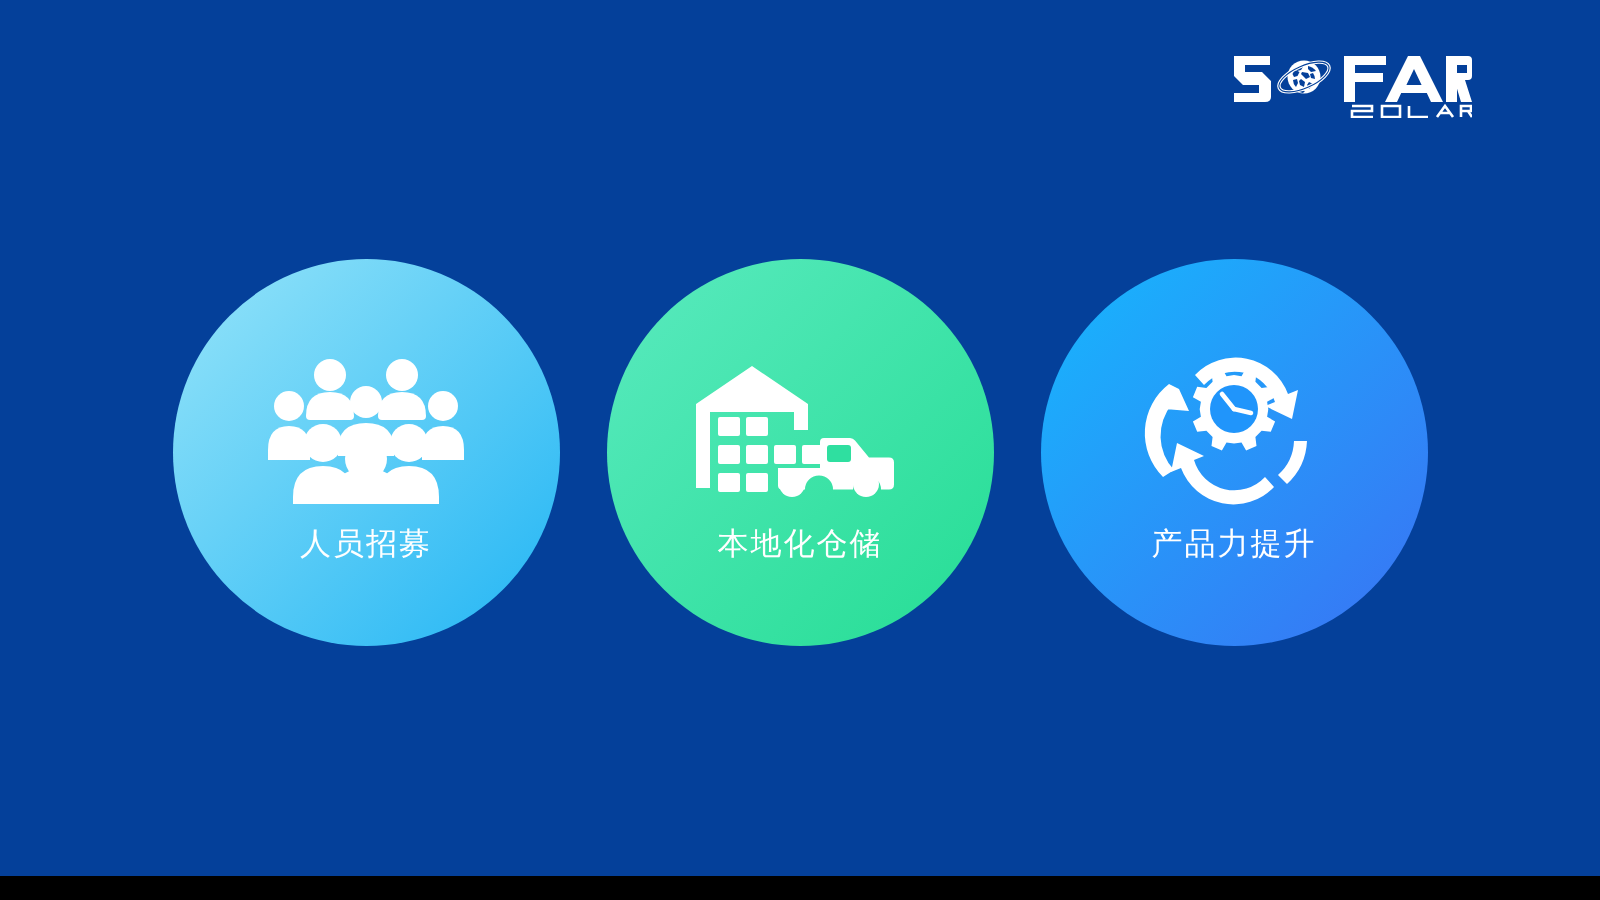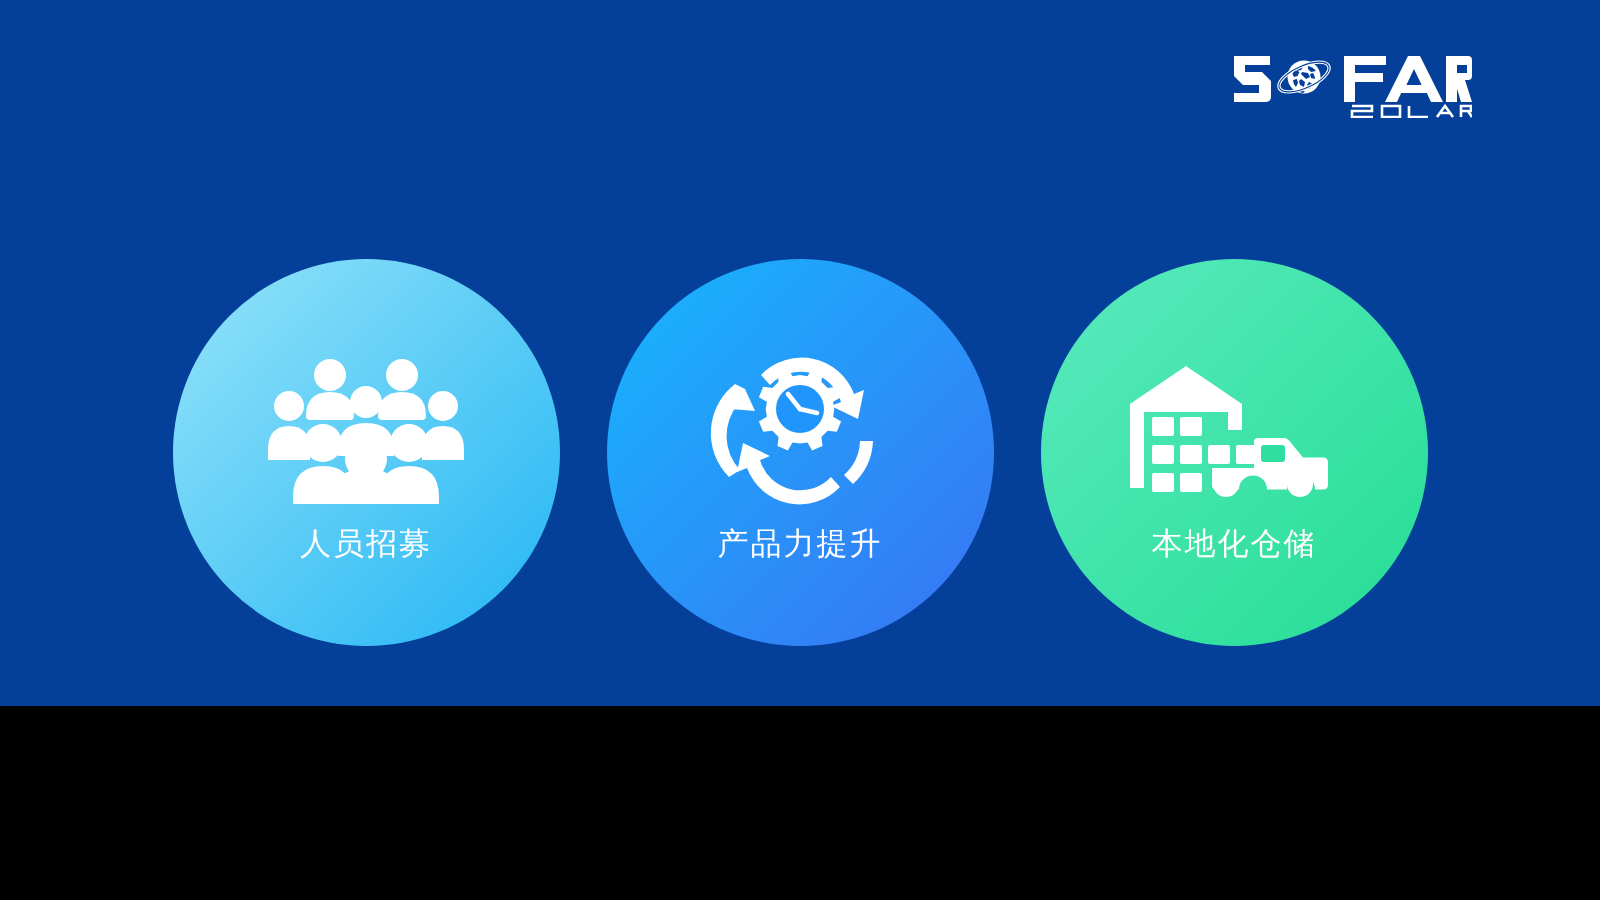--- a/index.html
+++ b/index.html
@@ -11,21 +11,21 @@
   body {
     width: 1600px;
     height: 900px;
     overflow: hidden;
     font-family: "Liberation Sans", "DejaVu Sans", sans-serif;
   }
 
   .slide {
     position: relative;
     width: 1600px;
-    height: 706px;
+    height: 876px;
     background: #04409a;
     overflow: hidden;
   }
 
   
   .logo {
     position: absolute;
     top: 46px;
     right: 128px;
     width: 240px;
@@ -161,20 +161,53 @@
             <path d="M111 139 q0 -31 30 -31 q30 0 30 31 v7 h-60 Z"></path>
 
             <circle cx="98" cy="101" r="21"></circle>
             <path d="M64 146 q0 -36 34 -36 q34 0 34 36 z"></path>
           </g>
         </svg>
       </div>
       <div class="circle-label">人员招募</div>
     </div>
 
+    <div class="circle circle-2" style="background: linear-gradient(135deg, rgb(90, 234, 191) 0%, rgb(37, 221, 148) 100%);">
+      <div class="circle-icon">
+        <svg width="208" height="130" viewBox="0 0 208 130" xmlns="http://www.w3.org/2000/svg">
+          <g fill="#ffffff">
+
+            <path d="M0 38 L56 0 L112 38 v24 h-14 V46 H14 v76 H0 Z"></path>
+
+            <rect x="0" y="60" width="14" height="62"></rect>
+            <rect x="98" y="40" width="14" height="24"></rect>
+
+            <rect x="22" y="51" width="22" height="19" rx="2"></rect>
+            <rect x="50" y="51" width="22" height="19" rx="2"></rect>
+
+            <rect x="22" y="79" width="22" height="19" rx="2"></rect>
+            <rect x="50" y="79" width="22" height="19" rx="2"></rect>
+            <rect x="78" y="79" width="22" height="19" rx="2"></rect>
+            <rect x="106" y="79" width="22" height="19" rx="2"></rect>
+
+            <rect x="22" y="107" width="22" height="19" rx="2"></rect>
+            <rect x="50" y="107" width="22" height="19" rx="2"></rect>
+
+            <path d="M82 102 h42 V76 q0 -4 4 -4 h26 q3 0 5 2.5 l14 17 h20 q5 0 5 5 v22 q0 5 -5 5 h-8
+                     a14 14 0 0 0 -28 0 h-20 a14 14 0 0 0 -28 0 h-23 q-4 0 -4 -4 v-13 q0 -5 0 -5 Z"></path>
+            <rect x="131" y="79" width="24" height="17" rx="3" fill="#2fdfa0"></rect>
+
+            <circle cx="96" cy="118" r="13"></circle>
+            <circle cx="170" cy="118" r="13"></circle>
+          </g>
+        </svg>
+      </div>
+      <div class="circle-label">本地化仓储</div>
+    </div>
+
     <div class="circle circle-3" style="background: linear-gradient(135deg, rgb(22, 183, 253) 0%, rgb(58, 114, 244) 100%);">
       <div class="circle-icon">
         <svg width="172" height="164" viewBox="0 0 172 164" xmlns="http://www.w3.org/2000/svg">
           <g fill="#ffffff">
 
             <path d="M47 26
                      A56 56 0 0 1 140 45
                      l10 -4 l-6 29 l-27 -13 l10 -4
                      A42 42 0 0 0 56 36 Z"></path>
 
@@ -201,47 +234,14 @@
 
           <g stroke="#ffffff" stroke-width="4.6" stroke-linecap="round" fill="none">
             <path d="M86 60 L74 45"></path>
             <path d="M86 60 L103 64"></path>
           </g>
         </svg>
       </div>
       <div class="circle-label">产品力提升</div>
     </div>
 
-    <div class="circle circle-2" style="background: linear-gradient(135deg, rgb(90, 234, 191) 0%, rgb(37, 221, 148) 100%);">
-      <div class="circle-icon">
-        <svg width="208" height="130" viewBox="0 0 208 130" xmlns="http://www.w3.org/2000/svg">
-          <g fill="#ffffff">
-
-            <path d="M0 38 L56 0 L112 38 v24 h-14 V46 H14 v76 H0 Z"></path>
-
-            <rect x="0" y="60" width="14" height="62"></rect>
-            <rect x="98" y="40" width="14" height="24"></rect>
-
-            <rect x="22" y="51" width="22" height="19" rx="2"></rect>
-            <rect x="50" y="51" width="22" height="19" rx="2"></rect>
-
-            <rect x="22" y="79" width="22" height="19" rx="2"></rect>
-            <rect x="50" y="79" width="22" height="19" rx="2"></rect>
-            <rect x="78" y="79" width="22" height="19" rx="2"></rect>
-            <rect x="106" y="79" width="22" height="19" rx="2"></rect>
-
-            <rect x="22" y="107" width="22" height="19" rx="2"></rect>
-            <rect x="50" y="107" width="22" height="19" rx="2"></rect>
-
-            <path d="M82 102 h42 V76 q0 -4 4 -4 h26 q3 0 5 2.5 l14 17 h20 q5 0 5 5 v22 q0 5 -5 5 h-8
-                     a14 14 0 0 0 -28 0 h-20 a14 14 0 0 0 -28 0 h-23 q-4 0 -4 -4 v-13 q0 -5 0 -5 Z"></path>
-            <rect x="131" y="79" width="24" height="17" rx="3" fill="#2fdfa0"></rect>
-
-            <circle cx="96" cy="118" r="13"></circle>
-            <circle cx="170" cy="118" r="13"></circle>
-          </g>
-        </svg>
-      </div>
-      <div class="circle-label">本地化仓储</div>
-    </div>
-
   </div>
 </div>
 
 </body></html>

